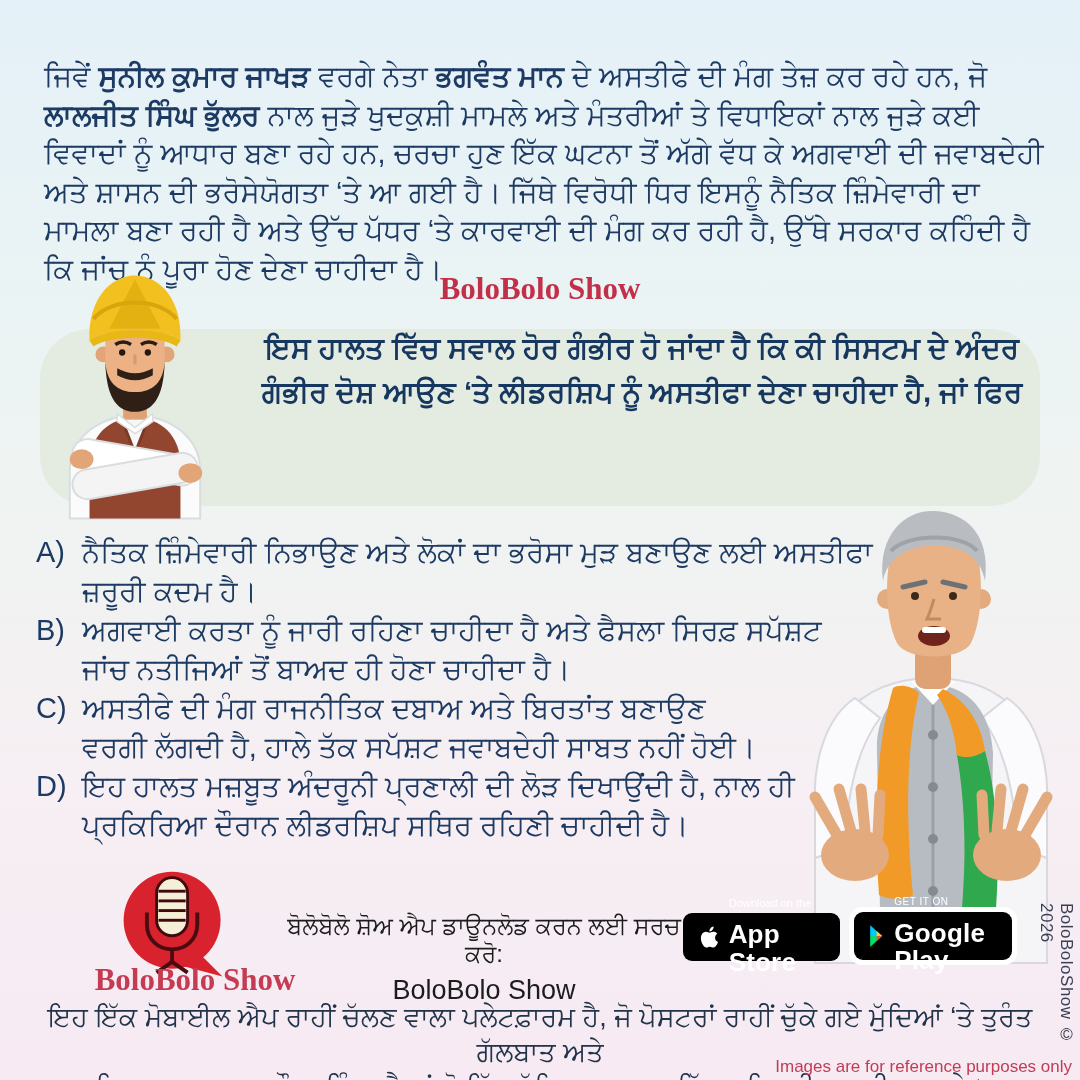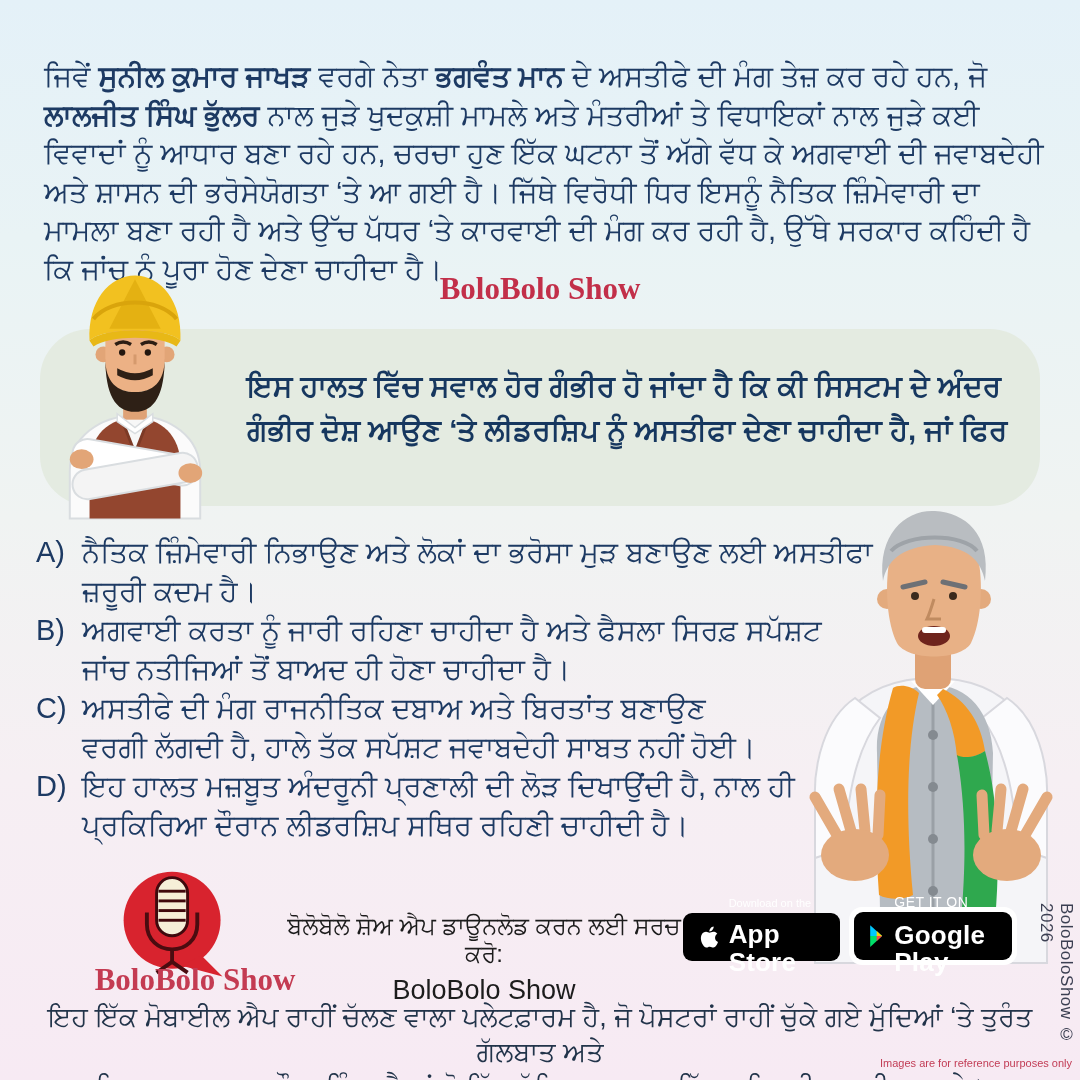--- a/index.html
+++ b/index.html
@@ -7,46 +7,46 @@
     position:relative;width:1080px;height:1080px;overflow:hidden;
     background:linear-gradient(180deg,#e4f1f8 0%,#e9f3f5 22%,#f0f3f2 48%,#f6eff3 72%,#f7eaf3 100%);
     font-family:"Liberation Sans","DejaVu Sans",sans-serif;
   }
   .header{position:absolute;left:10px;top:16px;font-size:25px;color:#1e1e1e;}
   .intro{position:absolute;left:44px;top:57px;width:1012px;font-size:29px;line-height:38.5px;color:#1d3a63;}
   .intro b{font-weight:bold;}
   .brand-top{position:absolute;left:0;top:271px;width:1080px;text-align:center;
     font-family:"Liberation Serif","DejaVu Serif",serif;font-weight:bold;font-size:31px;color:#c22f49;}
   .bubble{position:absolute;left:40px;top:329px;width:1000px;height:177px;border-radius:50px;background:#e4ebe1;}
-  .question{position:absolute;left:247px;top:364px;width:790px;font-size:29.5px;font-weight:bold;line-height:44px;color:#16375f;}
+  .question{position:absolute;left:247px;top:326px;width:790px;font-size:29.5px;font-weight:bold;line-height:44px;color:#16375f;text-align:center;}
   .q-line{white-space:nowrap;}
   .figure-left{position:absolute;left:52px;top:266px;width:166px;height:254px;}
   .figure-right{position:absolute;left:785px;top:503px;width:292px;height:462px;}
   .options{position:absolute;left:36px;top:533px;width:780px;color:#1d3a63;font-size:29px;line-height:39px;}
   .option{display:flex;align-items:flex-start;}
   .option-label{flex:0 0 46px;}
   .option-line{white-space:nowrap;}
   .logo-wrap{position:absolute;left:112px;top:866px;width:126px;height:126px;}
   .logo-text{position:absolute;left:60px;top:962px;width:270px;text-align:center;
     font-family:"Liberation Serif","DejaVu Serif",serif;font-weight:bold;font-size:31px;color:#c43b52;}
   .search-block{position:absolute;left:282px;top:912px;width:404px;text-align:center;color:#1c1c1c;}
   .search-line1{font-size:24px;margin-bottom:7px;}
   .search-line2{font-size:27px;}
   .badge{position:absolute;display:flex;align-items:center;gap:10px;background:#000;border-radius:9px;color:#fff;padding:12px 14px;box-sizing:border-box;}
   .badge-appstore{left:683px;top:913px;width:157px;height:48px;}
   .gp-card{position:absolute;left:849px;top:907px;background:#fff;border-radius:13px;padding:5px;}
   .badge-googleplay{position:relative;left:0;top:0;width:158px;height:48px;}
   .badge-texts{display:flex;flex-direction:column;justify-content:center;line-height:1.05;}
   .badge-top{font-size:11px;}
-  .badge-top-gp{font-size:14px;letter-spacing:.5px;}
+  .badge-top-gp{font-size:10px;letter-spacing:.5px;}
   .badge-bottom{font-size:26px;font-weight:bold;letter-spacing:.2px;margin-top:12px;}
   .outro{position:absolute;left:20px;top:1000px;width:1040px;text-align:center;font-size:27px;line-height:35px;color:#22344a;}
   .copyright{position:absolute;right:4px;top:903px;height:175px;writing-mode:vertical-rl;
     font-size:17px;color:#3b3f52;letter-spacing:.5px;}
-  .ref-note{position:absolute;right:8px;top:1057px;font-size:11px;color:#c23c55;}
+  .ref-note{position:absolute;right:8px;top:1057px;font-size:17px;color:#c23c55;}
 </style>
 </head>
 <body>
 
 <div class="poster">
 
 
   <div class="intro"><span>ਜਿਵੇਂ </span><b>ਸੁਨੀਲ ਕੁਮਾਰ ਜਾਖੜ</b><span> ਵਰਗੇ ਨੇਤਾ </span><b>ਭਗਵੰਤ ਮਾਨ</b><span> ਦੇ ਅਸਤੀਫੇ ਦੀ ਮੰਗ ਤੇਜ਼ ਕਰ ਰਹੇ ਹਨ, ਜੋ </span><b>ਲਾਲਜੀਤ ਸਿੰਘ ਭੁੱਲਰ</b><span> ਨਾਲ ਜੁੜੇ ਖੁਦਕੁਸ਼ੀ ਮਾਮਲੇ ਅਤੇ ਮੰਤਰੀਆਂ ਤੇ ਵਿਧਾਇਕਾਂ ਨਾਲ ਜੁੜੇ ਕਈ ਵਿਵਾਦਾਂ ਨੂੰ ਆਧਾਰ ਬਣਾ ਰਹੇ ਹਨ, ਚਰਚਾ ਹੁਣ ਇੱਕ ਘਟਨਾ ਤੋਂ ਅੱਗੇ ਵੱਧ ਕੇ ਅਗਵਾਈ ਦੀ ਜਵਾਬਦੇਹੀ ਅਤੇ ਸ਼ਾਸਨ ਦੀ ਭਰੋਸੇਯੋਗਤਾ ‘ਤੇ ਆ ਗਈ ਹੈ। ਜਿੱਥੇ ਵਿਰੋਧੀ ਧਿਰ ਇਸਨੂੰ ਨੈਤਿਕ ਜ਼ਿੰਮੇਵਾਰੀ ਦਾ ਮਾਮਲਾ ਬਣਾ ਰਹੀ ਹੈ ਅਤੇ ਉੱਚ ਪੱਧਰ ‘ਤੇ ਕਾਰਵਾਈ ਦੀ ਮੰਗ ਕਰ ਰਹੀ ਹੈ, ਉੱਥੇ ਸਰਕਾਰ ਕਹਿੰਦੀ ਹੈ ਕਿ ਜਾਂਚ ਨੂੰ ਪੂਰਾ ਹੋਣ ਦੇਣਾ ਚਾਹੀਦਾ ਹੈ।</span></div>
 
   <div class="brand-top">BoloBolo Show</div>

